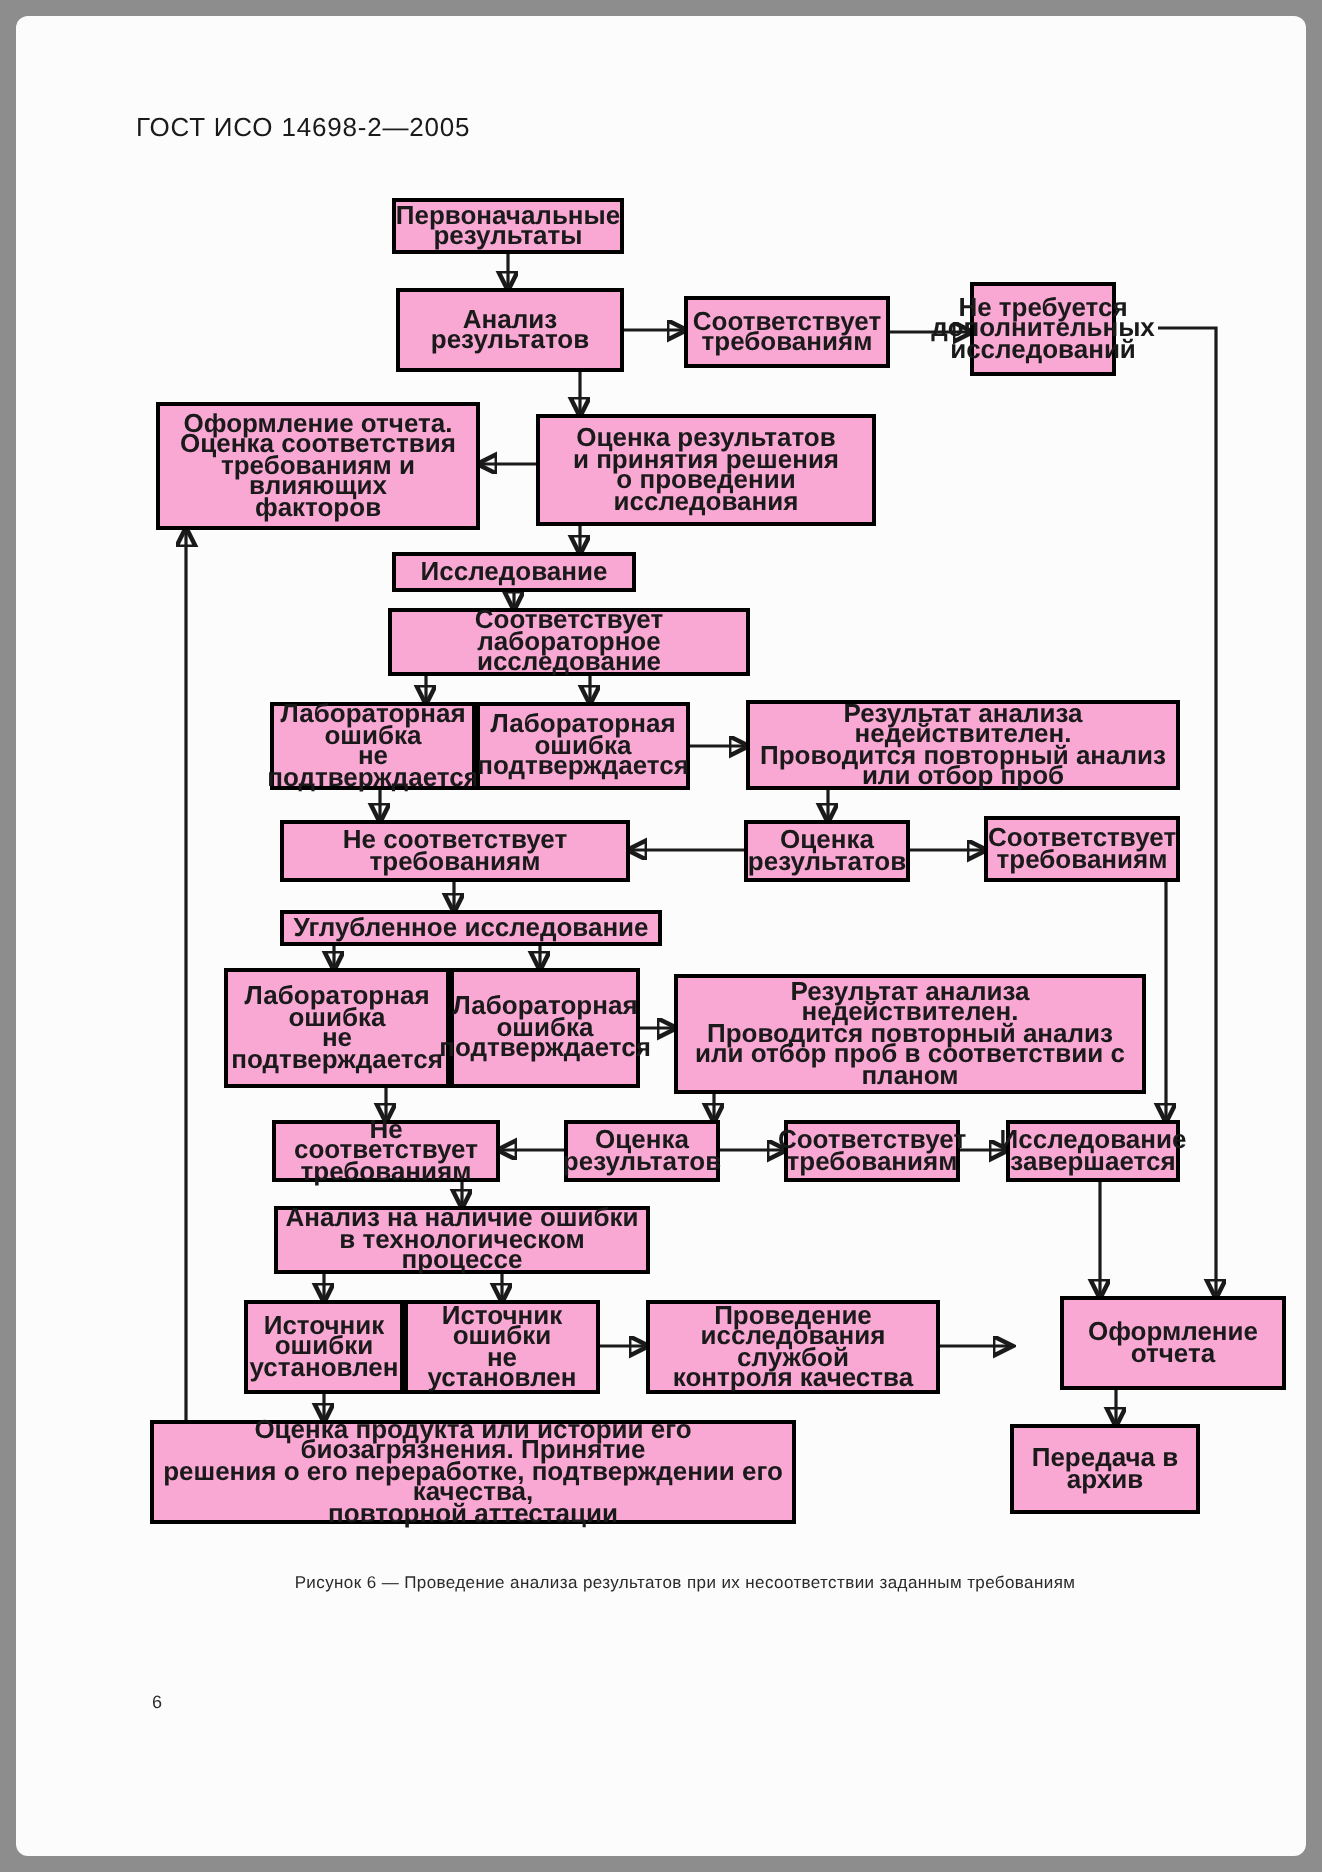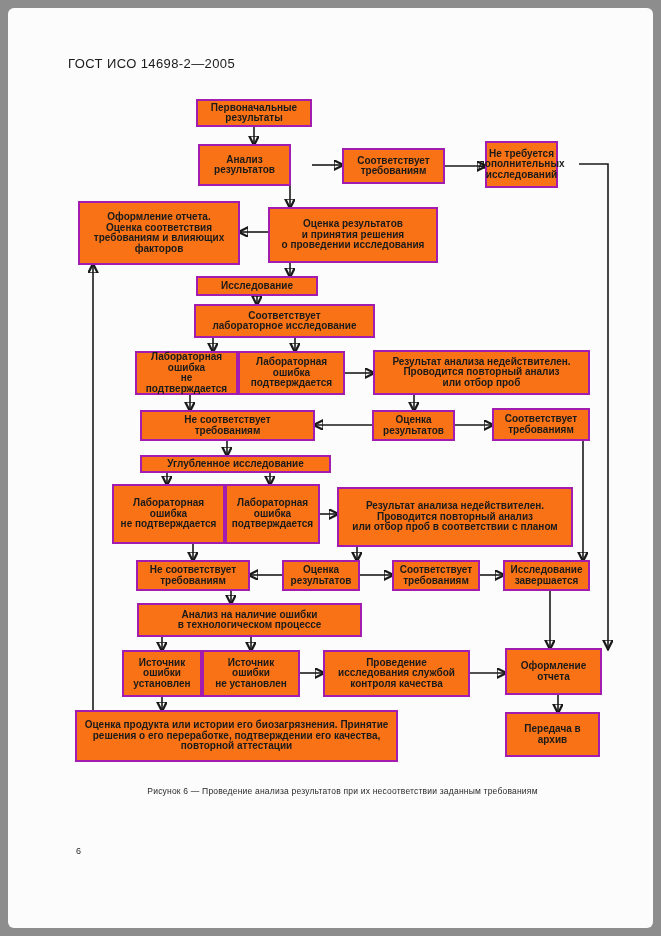--- a/index.html
+++ b/index.html
@@ -15,25 +15,25 @@
     background:#fcfcfc;border-radius:6px;
   }
   .doc-header{
     position:absolute;left:68px;top:56px;
     font-size:13px;font-weight:normal;color:#1a1a1a;letter-spacing:.4px;
   }
   svg.connectors{position:absolute;left:0;top:0;width:661px;height:936px;}
   svg.connectors path{fill:none;stroke:#1a1a1a;stroke-width:1.6;}
   .node{
     position:absolute;
-    background:#f97316;
-    border:2px solid #a21caf;
+    background:#f9a8d4;
+    border:2px solid #000000;
     display:flex;align-items:center;justify-content:center;
     text-align:center;
-    font-size:10px;font-weight:bold;line-height:10.5px;color:#1a1a1a;
+    font-size:13px;font-weight:bold;line-height:10.5px;color:#1a1a1a;
     white-space:pre-line;
     box-sizing:border-box;
     padding:1px 2px;
   }
   .caption{
     position:absolute;left:60px;top:786px;width:565px;
     text-align:center;font-size:8.5px;color:#2a2a2a;letter-spacing:.2px;
   }
   .page-number{
     position:absolute;left:76px;top:846px;
@@ -85,21 +85,21 @@
   <path d="M300 673 H323" marker-end="url(#arr)"></path>
   <path d="M470 673 H505" marker-end="url(#arr)"></path>
   <path d="M162 697 V710" marker-end="url(#arr)"></path>
   <path d="M93 710 V265" marker-end="url(#arr)"></path>
   <path d="M558 695 V712" marker-end="url(#arr)"></path>
 </svg>
 
 <div class="node" style="left:196px;top:99px;width:116px;height:28px;">Первоначальные
 результаты</div>
 
-<div class="node" style="left:198px;top:144px;width:93px;height:42px;">Анализ
+<div class="node" style="left:198px;top:144px;width:114px;height:42px;">Анализ
 результатов</div>
 
 <div class="node" style="left:342px;top:148px;width:103px;height:36px;">Соответствует
 требованиям</div>
 
 <div class="node" style="left:485px;top:141px;width:73px;height:47px;">Не требуется
 дополнительных
 исследований</div>
 
 <div class="node" style="left:78px;top:201px;width:162px;height:64px;">Оформление отчета.
@@ -156,36 +156,36 @@
 
 <div class="node" style="left:282px;top:560px;width:78px;height:31px;">Оценка
 результатов</div>
 
 <div class="node" style="left:392px;top:560px;width:88px;height:31px;">Соответствует
 требованиям</div>
 
 <div class="node" style="left:503px;top:560px;width:87px;height:31px;">Исследование
 завершается</div>
 
-<div class="node" style="left:137px;top:603px;width:225px;height:34px;">Анализ на наличие ошибки
+<div class="node" style="left:137px;top:603px;width:188px;height:34px;">Анализ на наличие ошибки
 в технологическом процессе</div>
 
 <div class="node" style="left:122px;top:650px;width:80px;height:47px;">Источник
 ошибки
 установлен</div>
 
 <div class="node" style="left:202px;top:650px;width:98px;height:47px;">Источник
 ошибки
 не установлен</div>
 
 <div class="node" style="left:323px;top:650px;width:147px;height:47px;">Проведение
 исследования службой
 контроля качества</div>
 
-<div class="node" style="left:505px;top:648px;width:97px;height:47px;">Оформление
+<div class="node" style="left:530px;top:648px;width:113px;height:47px;">Оформление
 отчета</div>
 
 <div class="node" style="left:75px;top:710px;width:323px;height:52px;">Оценка продукта или истории его биозагрязнения. Принятие
 решения о его переработке, подтверждении его качества,
 повторной аттестации</div>
 
 <div class="node" style="left:505px;top:712px;width:95px;height:45px;">Передача в архив</div>
 
 <div class="caption">Рисунок 6 — Проведение анализа результатов при их несоответствии заданным требованиям</div>
 

